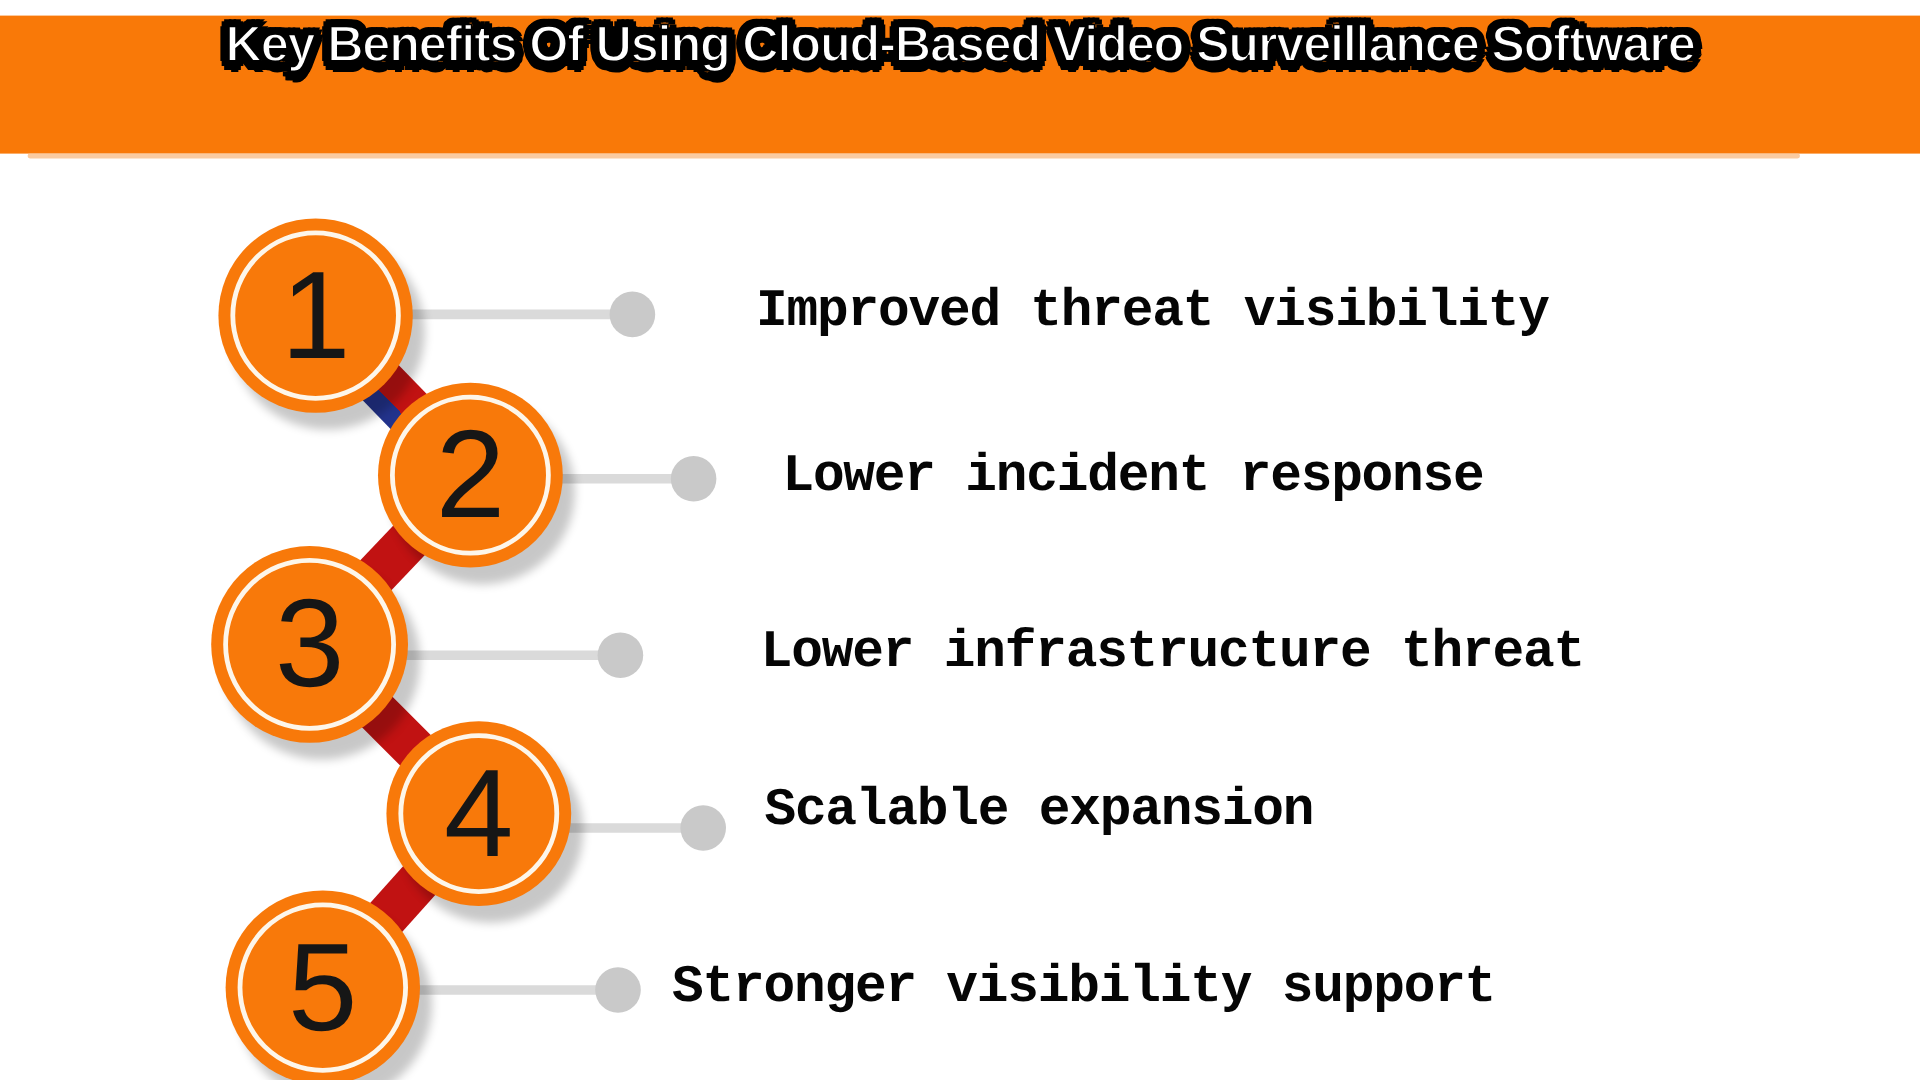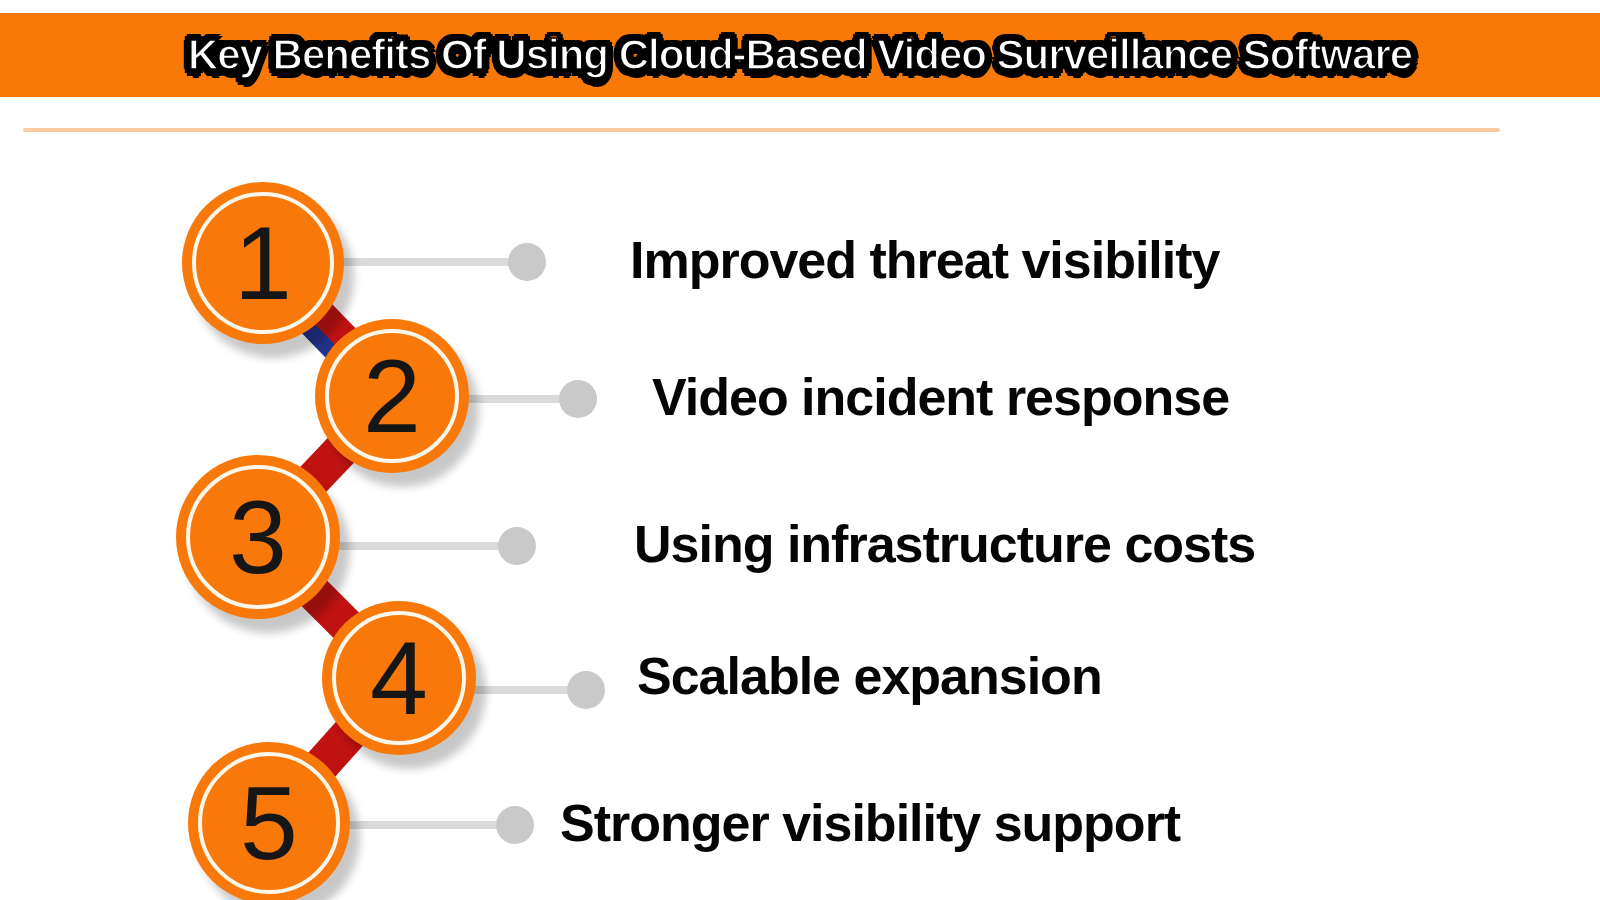--- a/index.html
+++ b/index.html
@@ -3,23 +3,23 @@
 <meta charset="utf-8">
 <style>
   html,body{margin:0;padding:0;background:#ffffff;}
   .stage{
     position:relative;width:1600px;height:900px;overflow:hidden;
     background:var(--bg,#ffffff);
     font-family:"Liberation Sans",sans-serif;
   }
   
   .banner{
-    position:absolute;left:0;top:13px;width:1600px;height:84px;
+    position:absolute;left:0;top:13px;width:1600px;height:115px;
     background:var(--banner,#f97908);
-    display:flex;align-items:center;justify-content:center;
+    display:flex;align-items:flex-start;justify-content:center;
   }
   .banner-title{
     font-size:42px;font-weight:800;letter-spacing:-1px;
     color:var(--title,#ffffff);
     -webkit-text-stroke:1.5px #000;
     text-shadow:
       -6px -4px 0 #000, 6px -4px 0 #000, -6px 4px 0 #000, 6px 4px 0 #000,
       -7px 0 0 #000, 7px 0 0 #000, 0 -6px 0 #000, 0 7px 0 #000,
       -4px -6px 0 #000, 4px -6px 0 #000, -4px 7px 0 #000, 4px 7px 0 #000,
       2px 9px 0 #000;
@@ -52,22 +52,22 @@
   .step-ring{
     position:absolute;inset:10px;border:4px solid var(--ring,#fdf6ea);
     border-radius:50%;
   }
   .step-number{
     position:absolute;inset:0;display:flex;align-items:center;justify-content:center;
     font-size:104px;font-weight:400;color:var(--number,#161616);line-height:1;
   }
   .benefit-label{
     position:absolute;transform:translateY(-54%);
-    font-size:52px;font-weight:700;letter-spacing:-1px;
-    color:var(--label,#050505);white-space:nowrap;z-index:4;
+    font-size:44px;font-weight:700;letter-spacing:-1px;
+    color:var(--label,#050505);white-space:nowrap;z-index:4;font-family:Liberation Mono, monospace;
   }
 </style>
 </head>
 <body>
 
 <div class="stage" style="--bg: #ffffff; --banner: #f97908; --title: #ffffff; --circle: #f8790a; --ring: #fdf6ea; --number: #161616; --red: #c11212; --blue: #23338c; --line: #dadada; --dot: #c9c9c9; --label: #050505;">
   <div class="banner">
     <div class="banner-title">Key Benefits Of Using Cloud-Based Video Surveillance Software</div>
   </div>
   <div class="banner-shadow"></div>
@@ -78,28 +78,28 @@
       <div class="connector" style="width: 194.743px; left: 334px; top: 750.5px; transform: translate(-50%, -50%) rotate(131.878deg);"></div>
       <div class="leader-line" style="left: 263px; top: 258px; width: 264px;"></div>
       <div class="leader-dot" style="left: 508px; top: 243px;"></div>
       <div class="benefit-label" style="left: 630px; top: 262px;">Improved threat visibility</div>
       <div class="step-circle" style="left: 182px; top: 182px; width: 162px; height: 162px;">
         <div class="step-ring"></div>
         <div class="step-number">1</div>
       </div>
       <div class="leader-line" style="left: 392px; top: 395px; width: 186px;"></div>
       <div class="leader-dot" style="left: 559px; top: 380px;"></div>
-      <div class="benefit-label" style="left: 652px; top: 399px;">Video incident response</div>
+      <div class="benefit-label" style="left: 652px; top: 399px;">Lower incident response</div>
       <div class="step-circle" style="left: 315px; top: 319px; width: 154px; height: 154px;">
         <div class="step-ring"></div>
         <div class="step-number">2</div>
       </div>
       <div class="leader-line" style="left: 258px; top: 542px; width: 259px;"></div>
       <div class="leader-dot" style="left: 498px; top: 527px;"></div>
-      <div class="benefit-label" style="left: 634px; top: 546px;">Using infrastructure costs</div>
+      <div class="benefit-label" style="left: 634px; top: 546px;">Lower infrastructure threat</div>
       <div class="step-circle" style="left: 176px; top: 455px; width: 164px; height: 164px;">
         <div class="step-ring"></div>
         <div class="step-number">3</div>
       </div>
       <div class="leader-line" style="left: 399px; top: 686px; width: 187px;"></div>
       <div class="leader-dot" style="left: 567px; top: 671px;"></div>
       <div class="benefit-label" style="left: 637px; top: 678px;">Scalable expansion</div>
       <div class="step-circle" style="left: 322px; top: 601px; width: 154px; height: 154px;">
         <div class="step-ring"></div>
         <div class="step-number">4</div>

